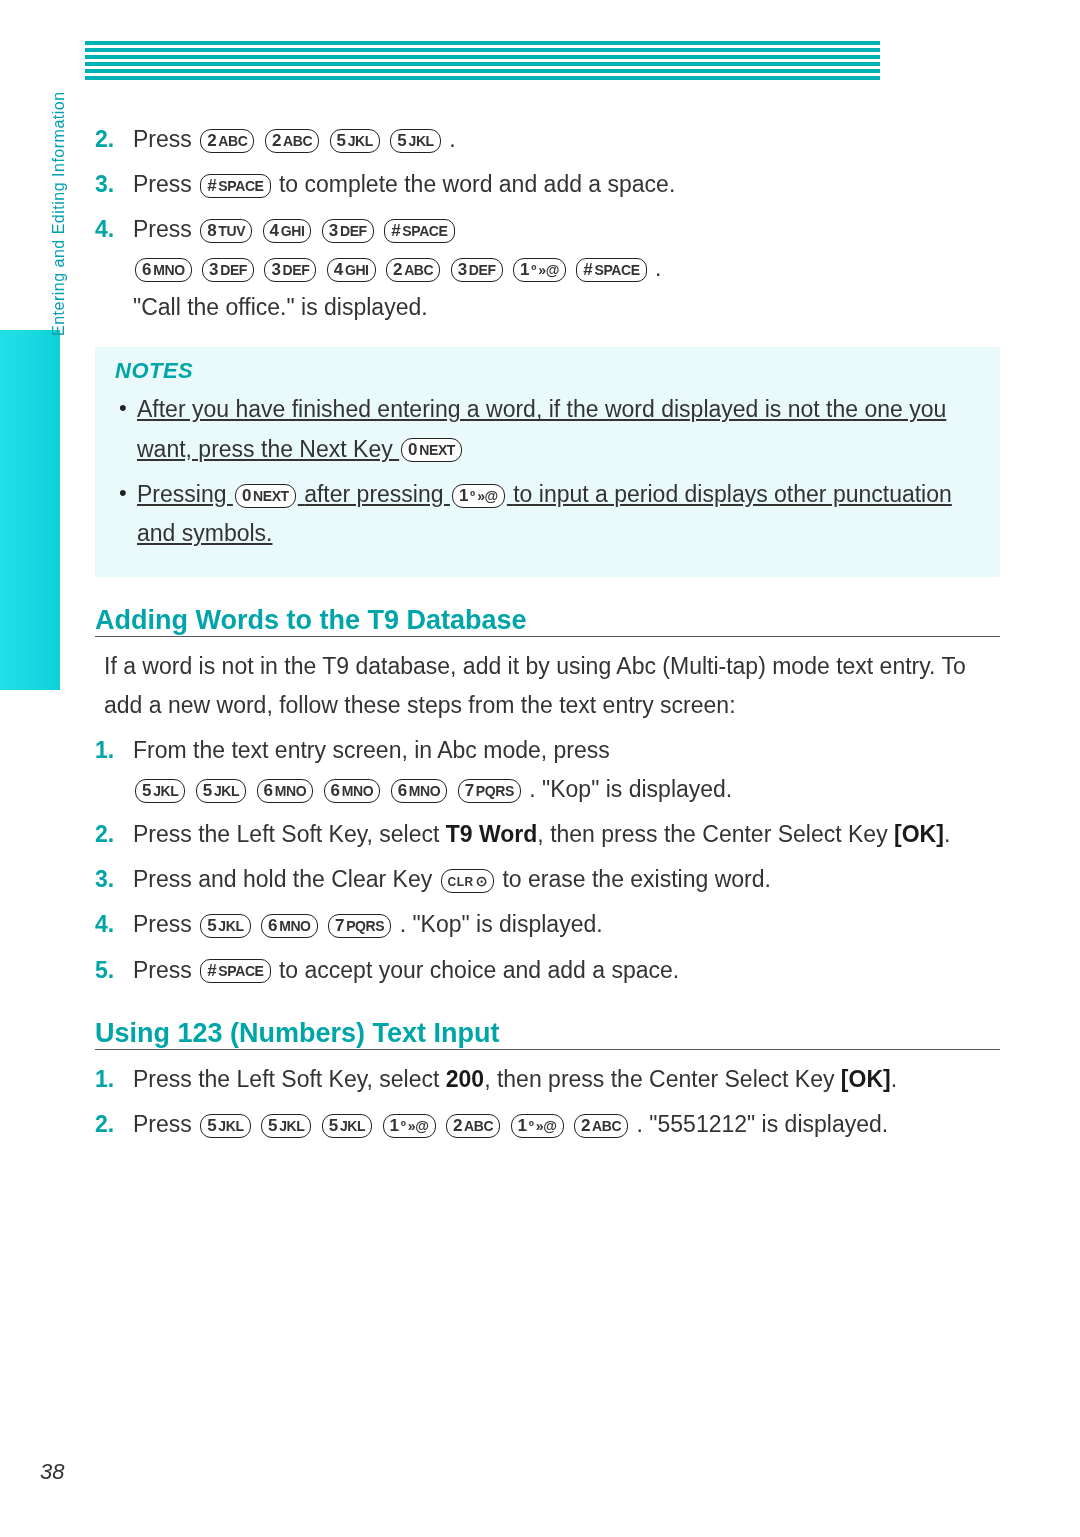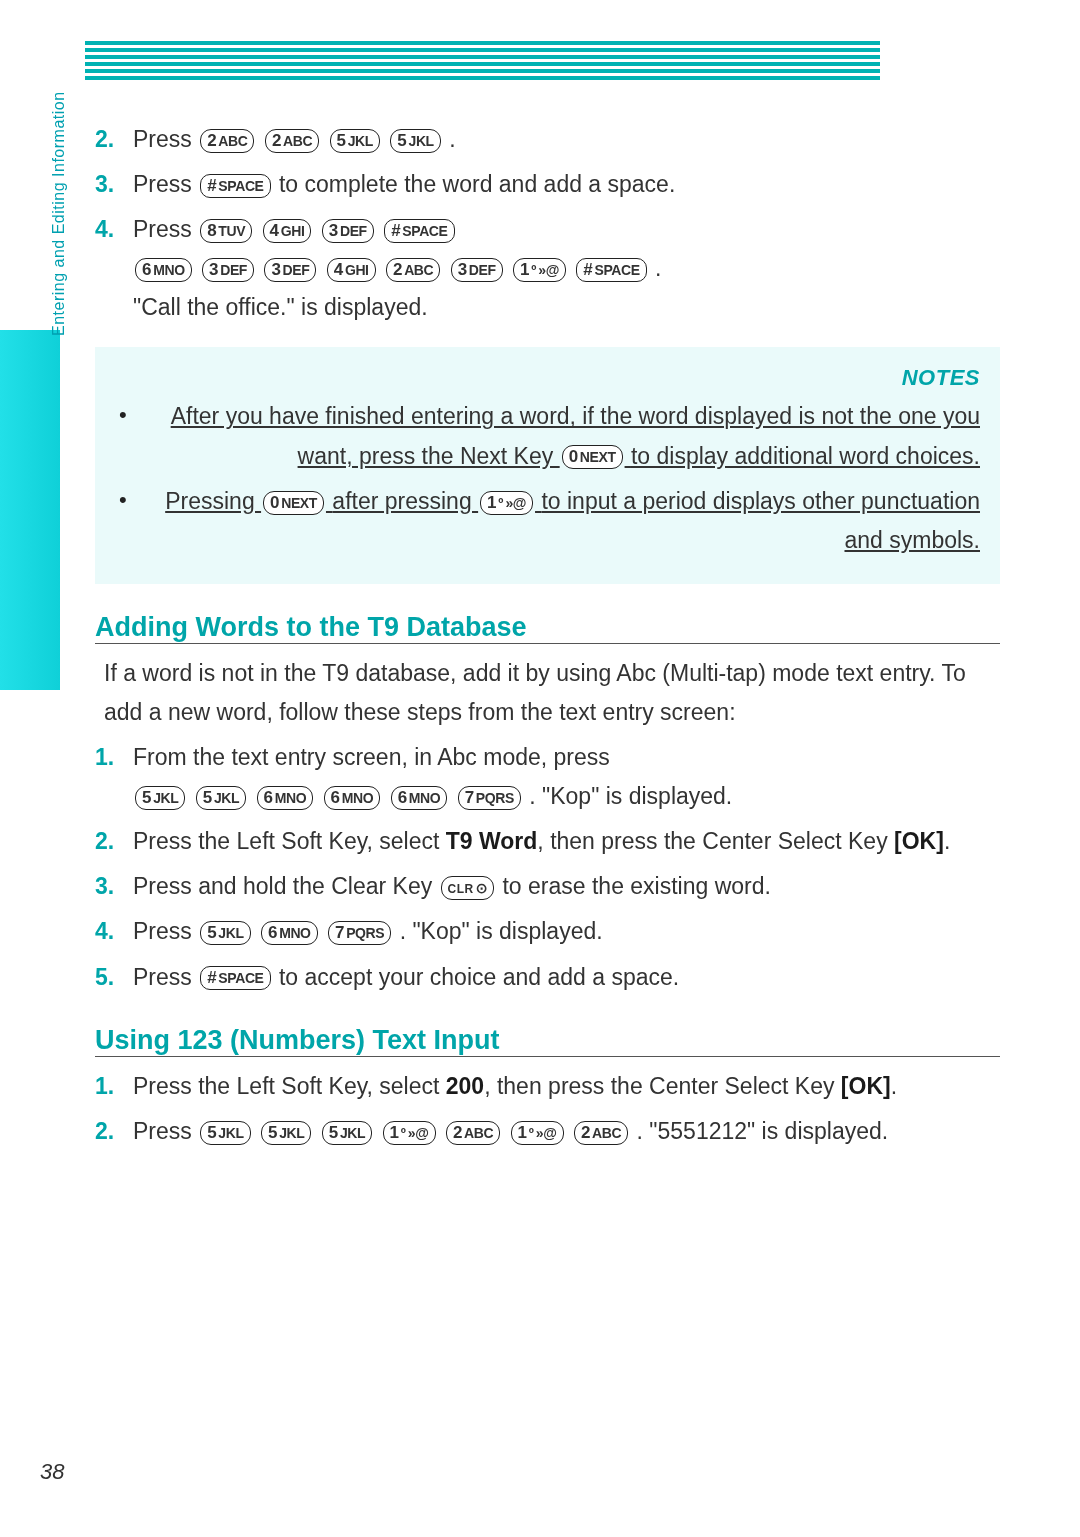--- a/index.html
+++ b/index.html
@@ -95,23 +95,22 @@
     margin: 0 2px;
     letter-spacing: -.3px;
     background: #fff;
   }
   .key .main { font-size: 17px; font-weight: 900; margin-right: 2px; }
   .key .sub { font-size: 14px; font-weight: 700; letter-spacing: -.4px; }
   .key-wide { border-radius: 10px; }
   .key-clr .main { font-size: 12px; letter-spacing: .5px; }
   .notes-box {
     background: #eafafa;
-    padding: 8px 20px 18px 20px;
+    padding: 1px 20px 18px 20px;
     margin: 18px 0 26px 0;
-    text-align: right;
   }
   .notes-title {
     color: #00a5a9;
     font-style: italic;
     font-weight: bold;
     font-size: 22px;
     letter-spacing: .5px;
     margin: 10px 0 6px 0;
   }
   .notes-box ul {
@@ -264,21 +263,20 @@
 
     <div class="notes-box">
       <div class="notes-title">NOTES</div>
       <ul>
         <li>
           <span>After you have finished entering a word, if the word displayed is not the one you want, press the Next Key </span>
           <span class="key">
               <span class="main">0</span>
               <span class="sub">NEXT</span>
             </span>
-          <span> to display additional word choices.</span>
         </li>
         <li>
           <span>Pressing </span>
           <span class="key">
               <span class="main">0</span>
               <span class="sub">NEXT</span>
             </span>
           <span> after pressing </span>
           <span class="key">
               <span class="main">1</span>

